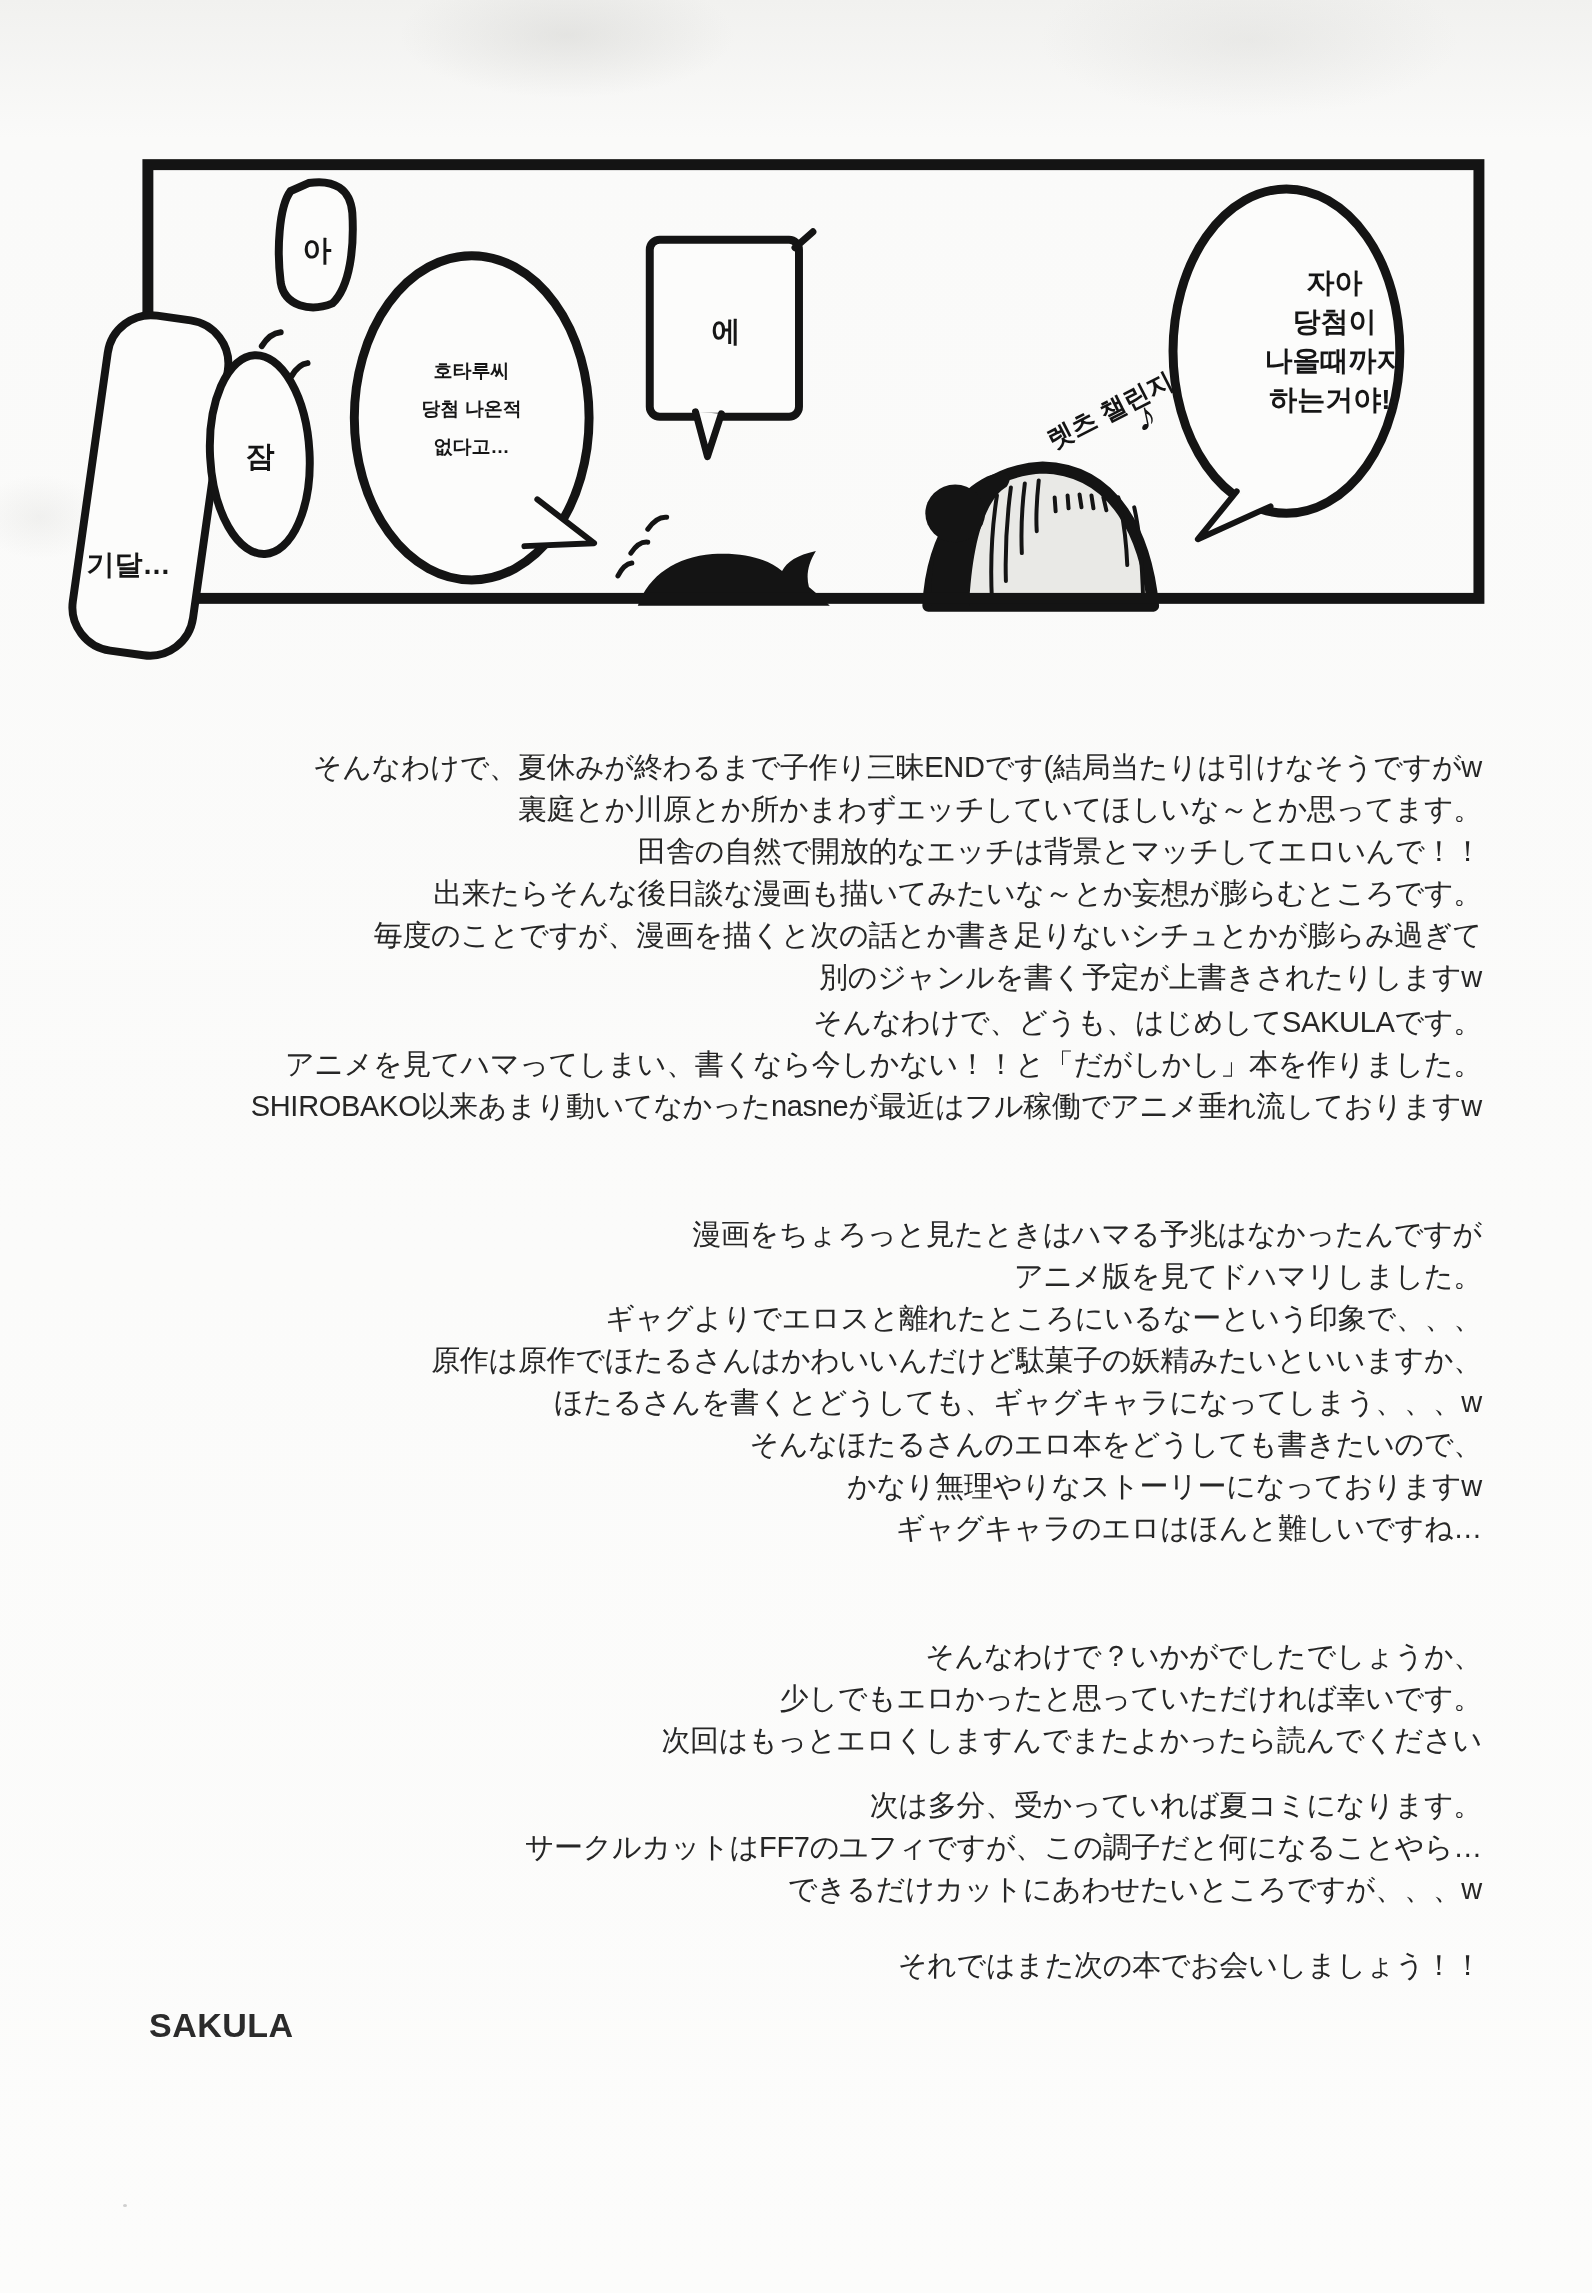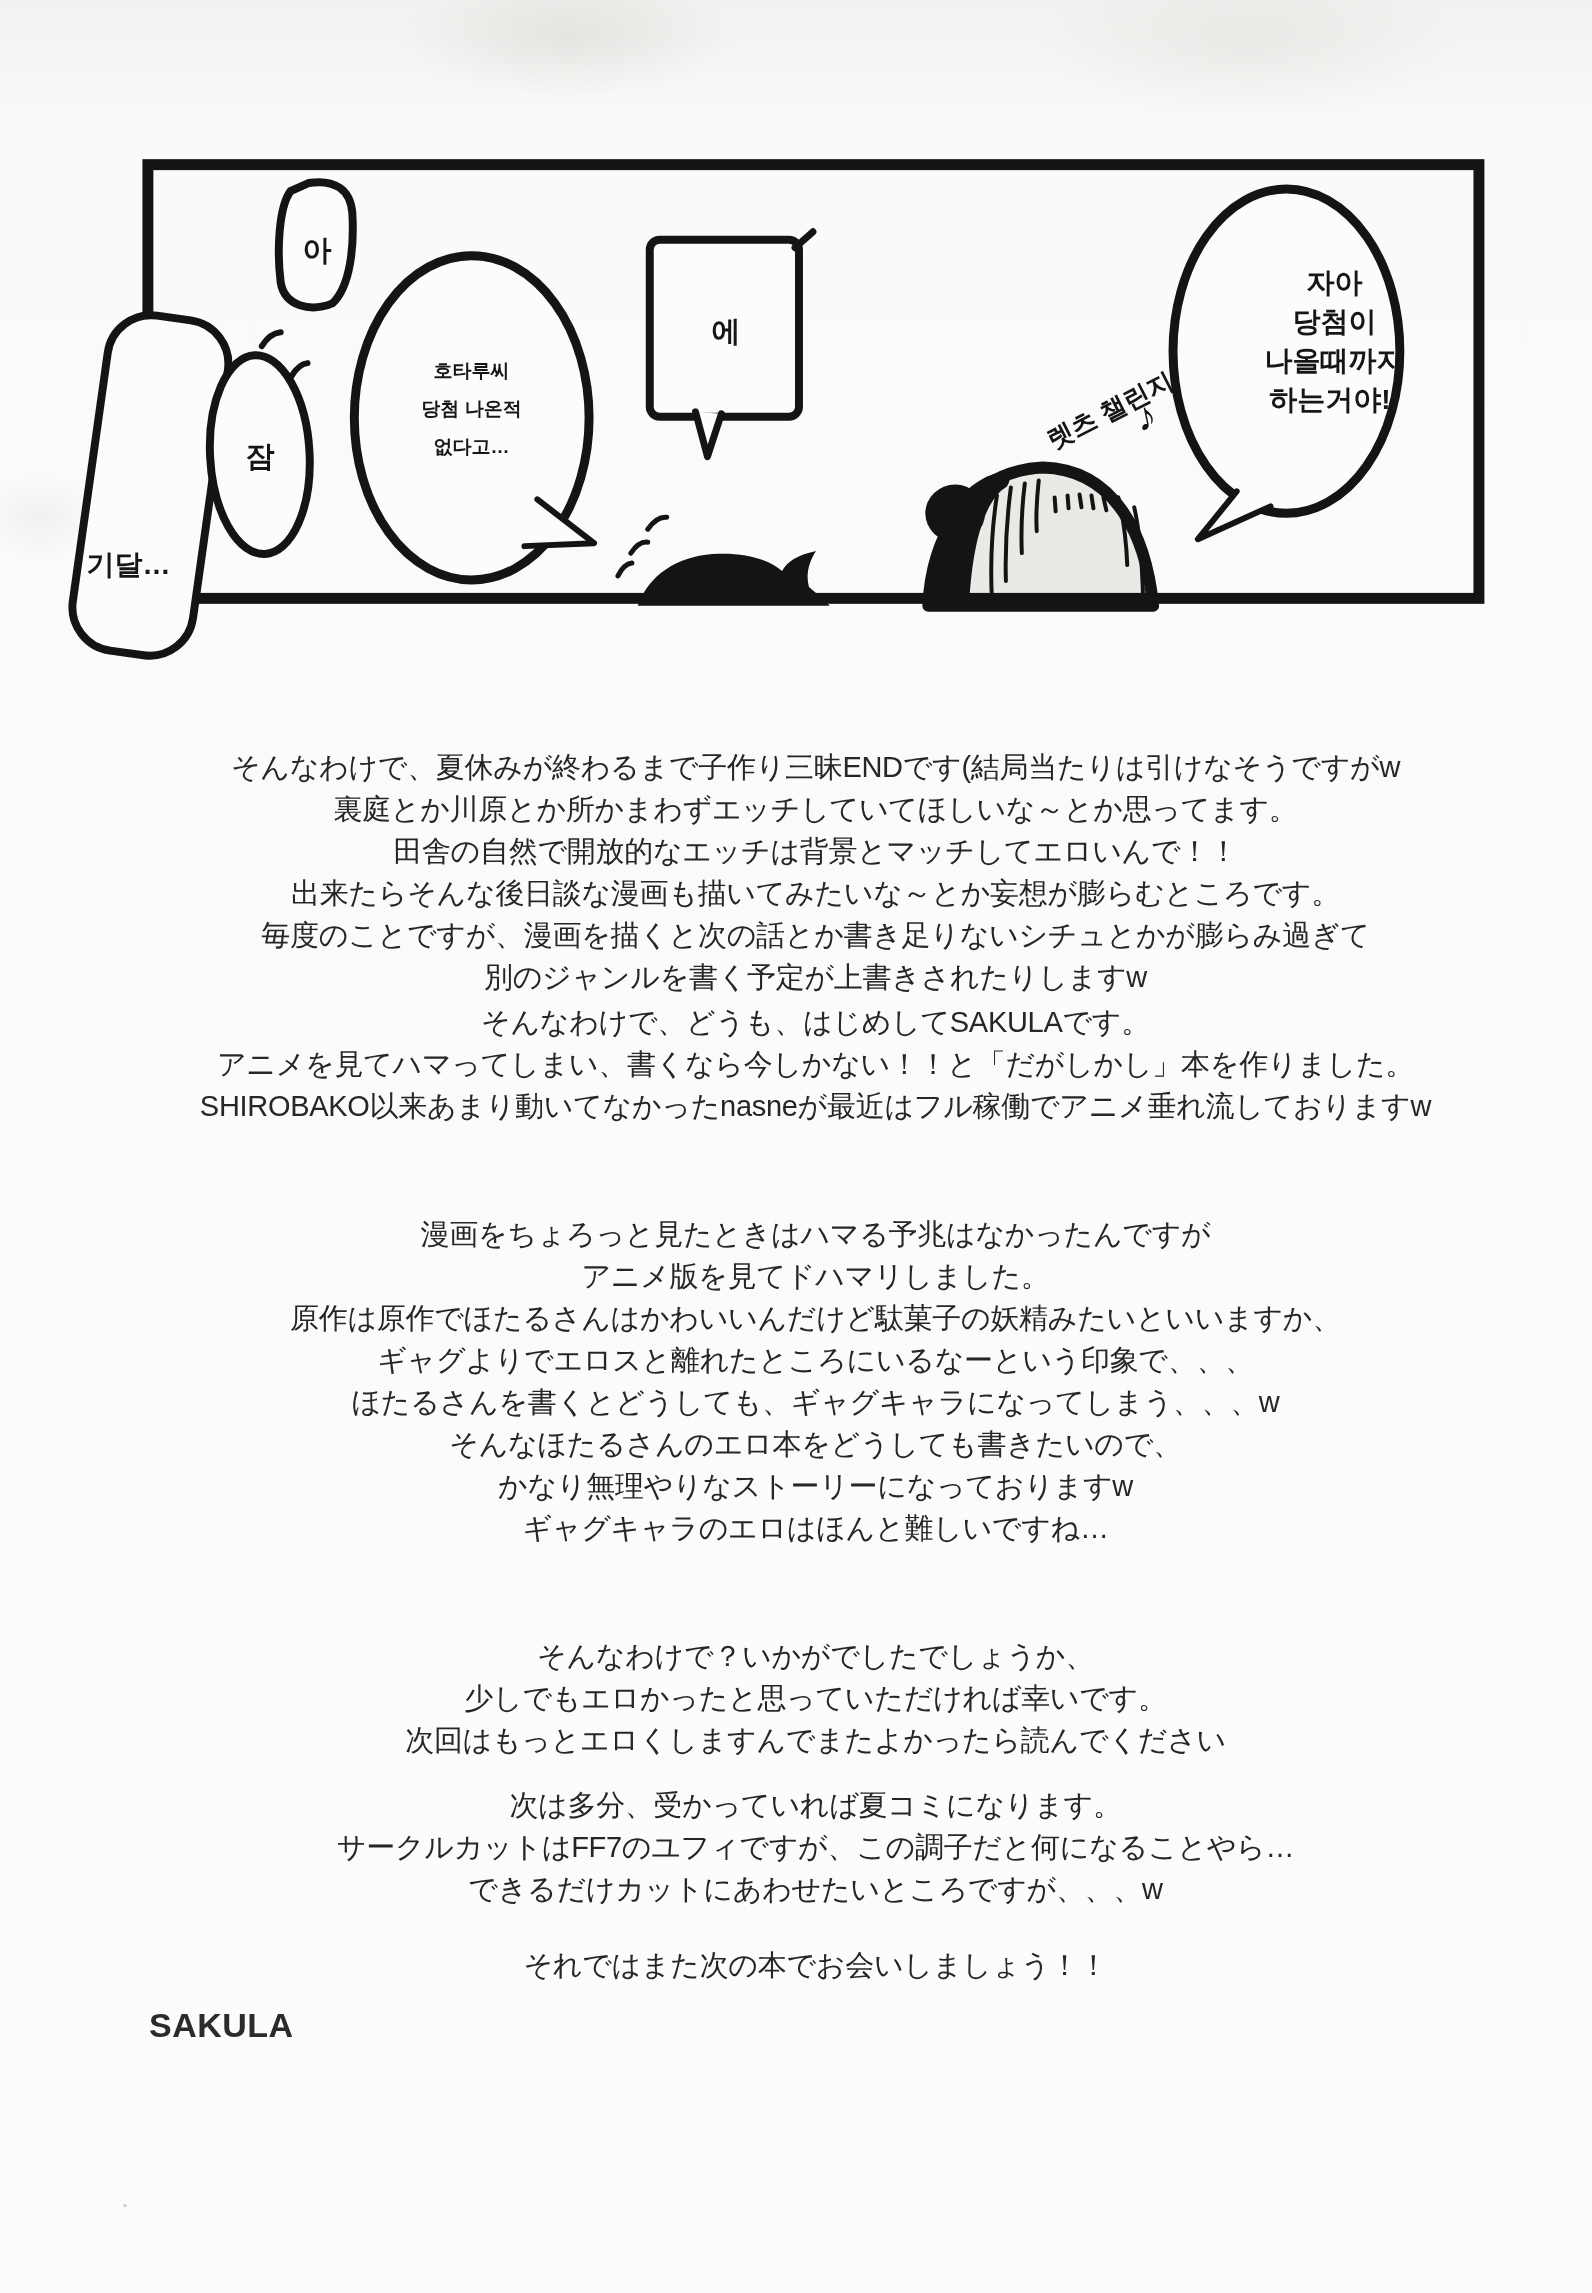--- a/index.html
+++ b/index.html
@@ -18,21 +18,21 @@
   }
   .art{position:absolute;left:0;top:0;}
   .btext{
     position:absolute;color:#161616;font-weight:700;text-align:center;
     white-space:nowrap;
   }
   .btext .ln{display:block;}
   .jp{position:absolute;left:149px;width:1333px;}
   .jp .ln{
     display:block;font-size:29px;line-height:42px;font-weight:500;
-    color:#262626;letter-spacing:-0.3px;white-space:nowrap;text-align:center;
+    color:#262626;letter-spacing:-0.3px;white-space:nowrap;text-align:right;
   }
   .handwriting{
     position:absolute;left:1043px;top:400px;width:111px;
     transform:rotate(-27deg);transform-origin:50% 50%;
     font-size:26px;line-height:33px;font-weight:700;color:#141414;
     text-align:center;white-space:nowrap;
   }
   .music-note{
     position:absolute;left:1136px;top:394px;font-size:40px;font-weight:700;
     color:#141414;transform:rotate(-12deg);
@@ -143,22 +143,22 @@
 
   <div class="jp" style="top:1001px;">
     <span class="ln">そんなわけで、どうも、はじめしてSAKULAです。</span>
     <span class="ln">アニメを見てハマってしまい、書くなら今しかない！！と「だがしかし」本を作りました。</span>
     <span class="ln">SHIROBAKO以来あまり動いてなかったnasneが最近はフル稼働でアニメ垂れ流しておりますw</span>
   </div>
 
   <div class="jp" style="top:1213px;">
     <span class="ln">漫画をちょろっと見たときはハマる予兆はなかったんですが</span>
     <span class="ln">アニメ版を見てドハマリしました。</span>
+    <span class="ln">ギャグよりでエロスと離れたところにいるなーという印象で、、、</span>
     <span class="ln">原作は原作でほたるさんはかわいいんだけど駄菓子の妖精みたいといいますか、</span>
-    <span class="ln">ギャグよりでエロスと離れたところにいるなーという印象で、、、</span>
     <span class="ln">ほたるさんを書くとどうしても、ギャグキャラになってしまう、、、w</span>
     <span class="ln">そんなほたるさんのエロ本をどうしても書きたいので、</span>
     <span class="ln">かなり無理やりなストーリーになっておりますw</span>
     <span class="ln">ギャグキャラのエロはほんと難しいですね…</span>
   </div>
 
   <div class="jp" style="top:1635px;">
     <span class="ln">そんなわけで？いかがでしたでしょうか、</span>
     <span class="ln">少しでもエロかったと思っていただければ幸いです。</span>
     <span class="ln">次回はもっとエロくしますんでまたよかったら読んでください</span>

